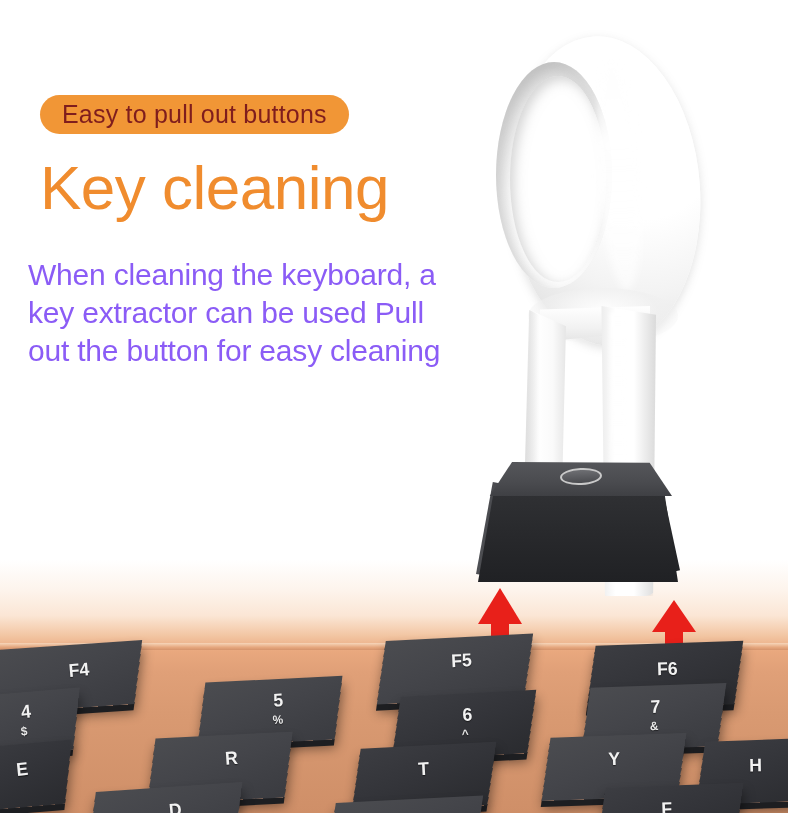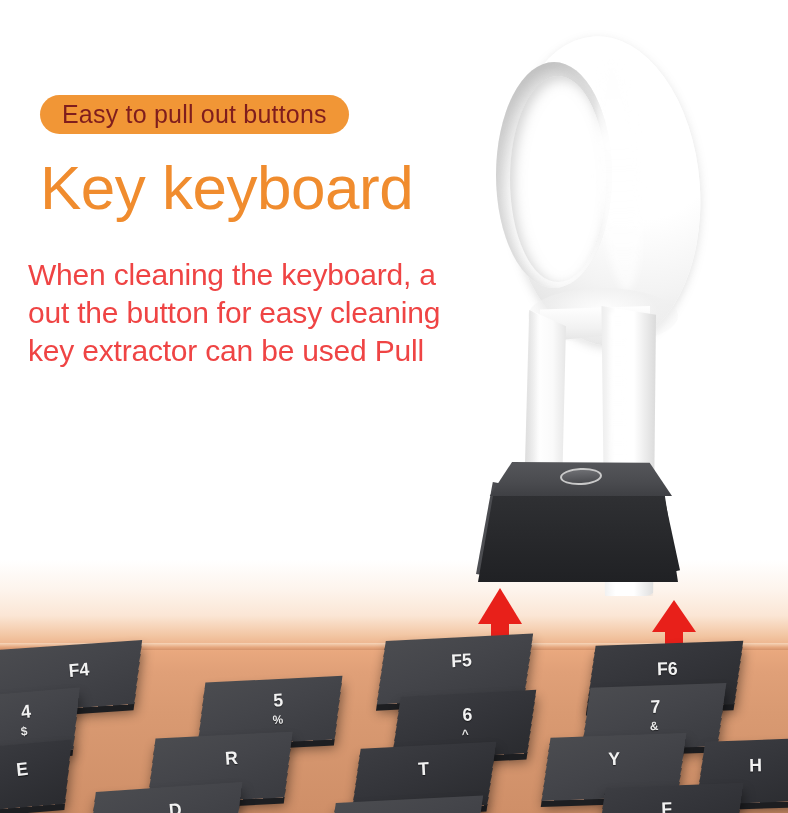--- a/index.html
+++ b/index.html
@@ -40,21 +40,21 @@
     color:#7f1d1d;font-size:25px;letter-spacing:.2px;
     white-space:nowrap;
   }
   .headline{
     position:absolute;left:40px;top:152px;
     color:#f08c2e;font-size:62px;line-height:72px;
     font-weight:400;letter-spacing:-.5px;white-space:nowrap;
   }
   .body-copy{
     position:absolute;left:28px;top:256px;width:500px;
-    color:#ef4444;font-size:30px;line-height:38px;
+    color:#8b5cf6;font-size:30px;line-height:38px;
     font-weight:400;letter-spacing:-.2px;
   }
   .body-copy div{white-space:nowrap;}
 
   
   #tool{position:absolute;left:470px;top:20px;width:260px;height:580px;}
 
   .ring-outer{
     position:absolute;left:38px;top:16px;width:192px;height:310px;
     border-radius:50%;
@@ -180,26 +180,26 @@
 <div id="stage">
 
   <div class="bg-white"></div>
   <div class="bg-desk"></div>
   <div class="desk-edge"></div>
 
   <div class="badge">
     <span>Easy to pull out buttons</span>
   </div>
 
-  <div class="headline">Key keyboard</div>
+  <div class="headline">Key cleaning</div>
 
   <div class="body-copy">
     <div>When cleaning the keyboard, a</div>
+    <div>key extractor can be used Pull</div>
     <div>out the button for easy cleaning</div>
-    <div>key extractor can be used Pull</div>
   </div>
 
   <div id="tool">
     <div class="ring-outer"></div>
     <div class="ring-inner"></div>
     <div class="ring-hole"></div>
     <div class="ring-gloss"></div>
     <div class="ring-shadow-bot"></div>
     <div class="prong-bridge"></div>
     <div class="prong-left"></div>

